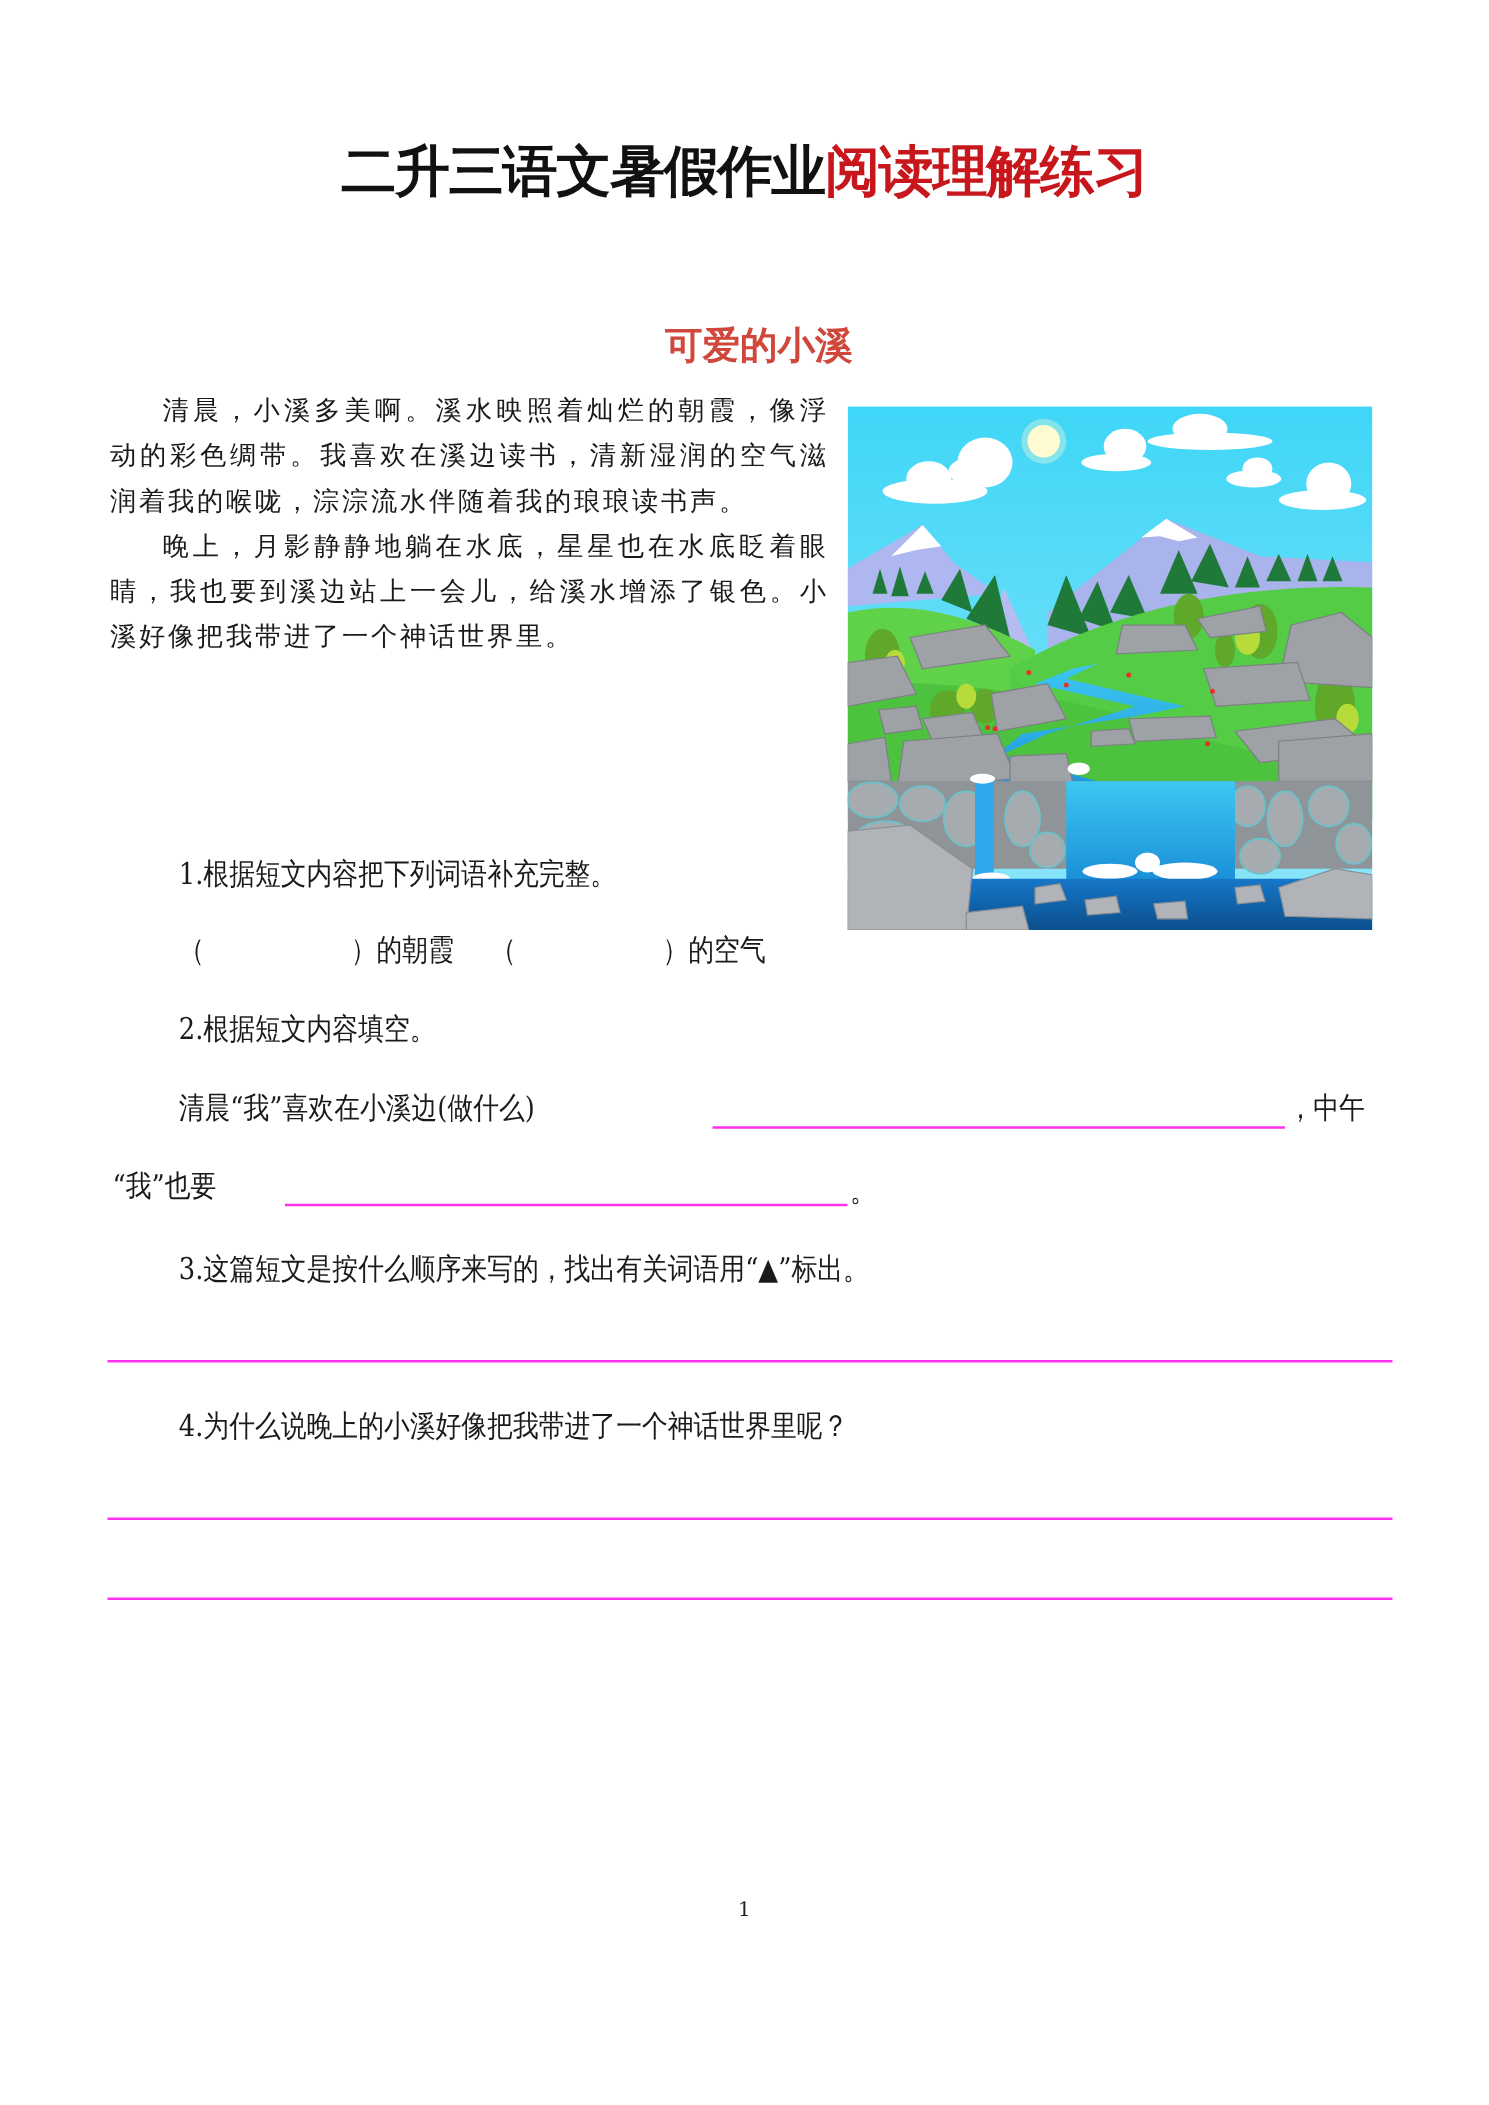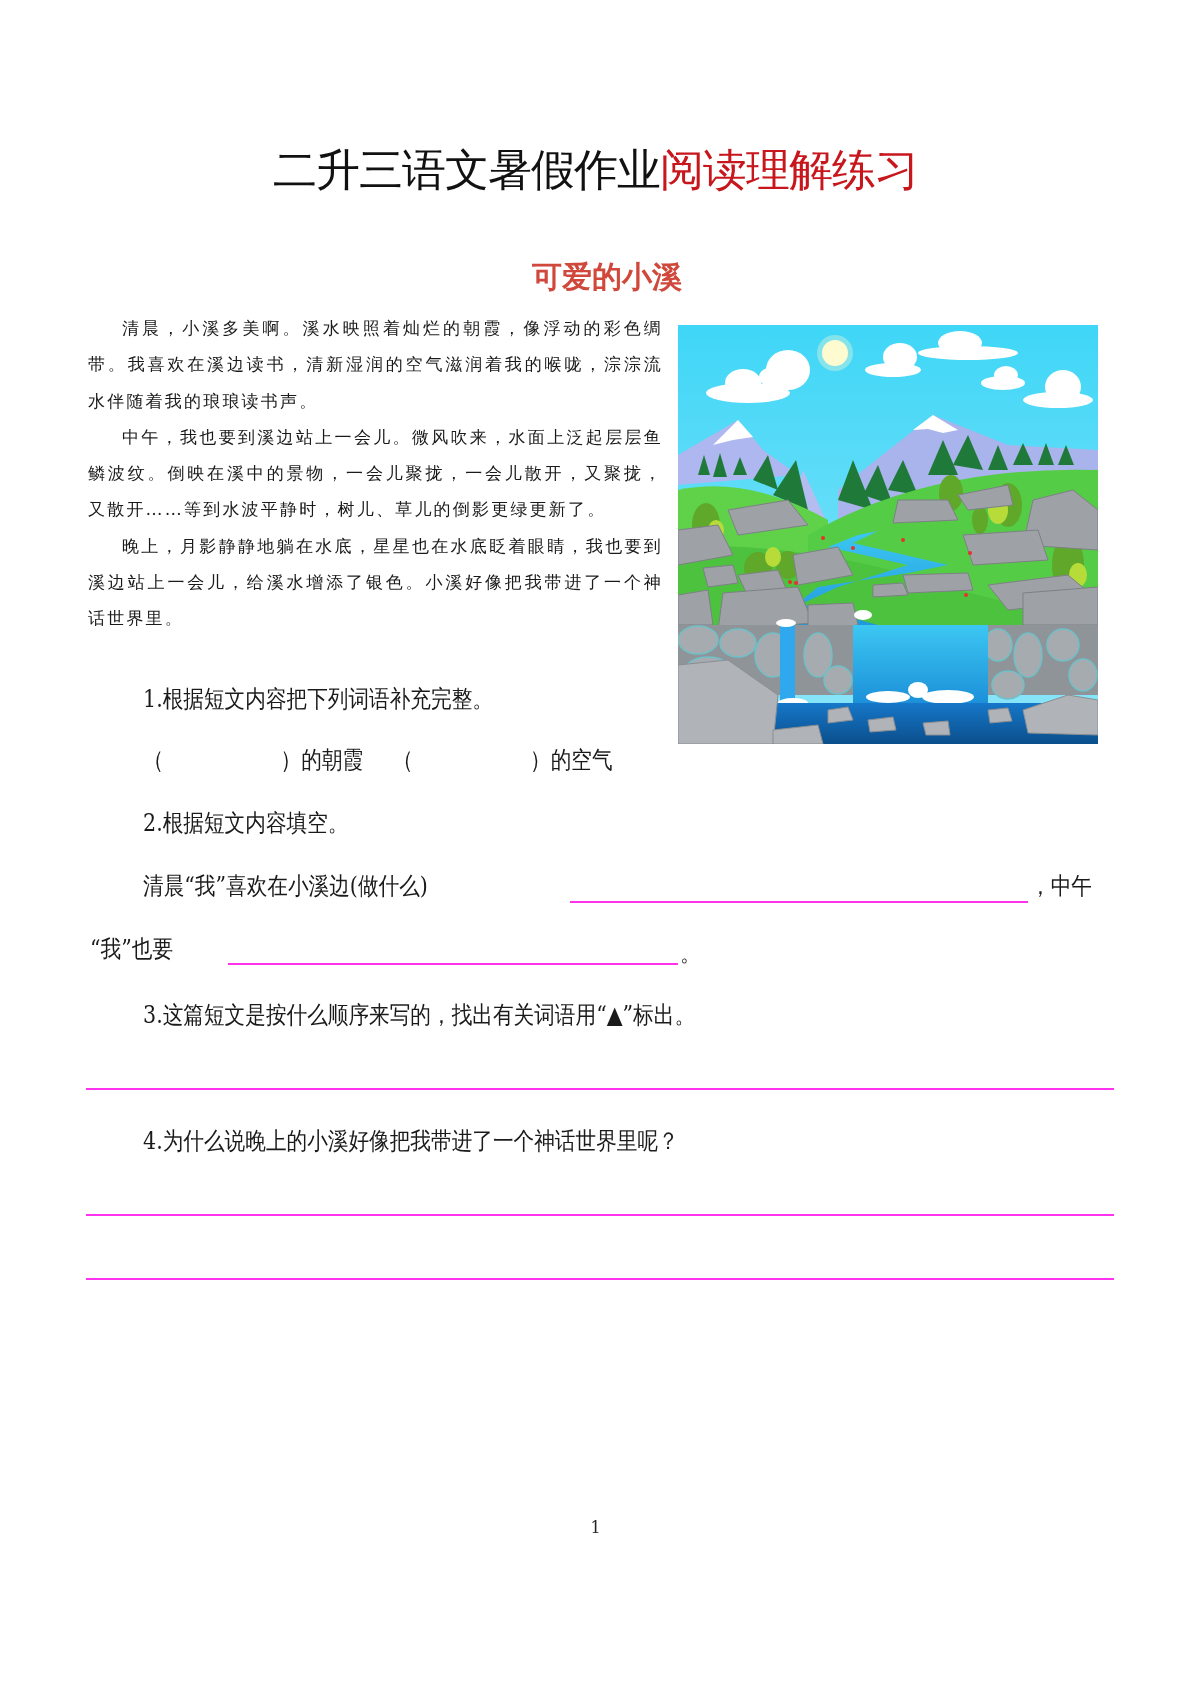--- a/index.html
+++ b/index.html
@@ -15,47 +15,46 @@
       font-family: "DejaVu Serif", "Liberation Serif", serif;
       color: #1a1a1a;
     }
     .abs { position: absolute; }
 
     
     .main-title {
       left: 0; width: 1191px; top: 108px;
       text-align: center;
       font-family: "DejaVu Sans", "Liberation Sans", sans-serif;
-      font-weight: normal;
+      font-weight: bold;
       font-size: 44px;
       line-height: 60px;
       letter-spacing: -1px;
       white-space: nowrap;
-      margin-top: 32px;
     }
     .main-title .black { color: #111111; }
     .main-title .red { color: #c8161d; }
 
     
     .passage-title {
       left: 0; width: 1191px; top: 255px;
       padding-left: 23px;
       box-sizing: border-box;
       text-align: center;
       font-family: "DejaVu Sans", "Liberation Sans", sans-serif;
       font-weight: bold;
       font-size: 30px;
       line-height: 44px;
       color: #d0483b;
     }
 
     
     .passage {
       left: 88px; top: 310px; width: 575px;
-      font-size: 17px;
+      font-size: 21px;
       line-height: 36.3px;
       letter-spacing: 2.2px;
       text-align: justify;
       text-align-last: left;
     }
     .passage p {
       margin: 0;
       text-indent: 2em;
     }
 
@@ -84,21 +83,20 @@
 <body>
 
 <div class="abs main-title">
   <span class="black">二升三语文暑假作业</span><span class="red">阅读理解练习</span>
 </div>
 
 <div class="abs passage-title">可爱的小溪</div>
 
 <div class="abs passage">
   <p>清晨，小溪多美啊。溪水映照着灿烂的朝霞，像浮动的彩色绸带。我喜欢在溪边读书，清新湿润的空气滋润着我的喉咙，淙淙流水伴随着我的琅琅读书声。</p>
-  <p>中午，我也要到溪边站上一会儿。微风吹来，水面上泛起层层鱼鳞波纹。倒映在溪中的景物，一会儿聚拢，一会儿散开，又聚拢，又散开……等到水波平静时，树儿、草儿的倒影更绿更新了。</p>
   <p>晚上，月影静静地躺在水底，星星也在水底眨着眼睛，我也要到溪边站上一会儿，给溪水增添了银色。小溪好像把我带进了一个神话世界里。</p>
 </div>
 
 <div class="abs illustration" title="卡通山间小溪瀑布插图">
   <svg width="420" height="419" viewBox="0 0 420 419" xmlns="http://www.w3.org/2000/svg">
     <defs>
       <linearGradient id="sky" x1="0" y1="0" x2="0" y2="1">
         <stop offset="0" stop-color="#3fd6f7"></stop>
         <stop offset="1" stop-color="#8ee6f9"></stop>
       </linearGradient>

